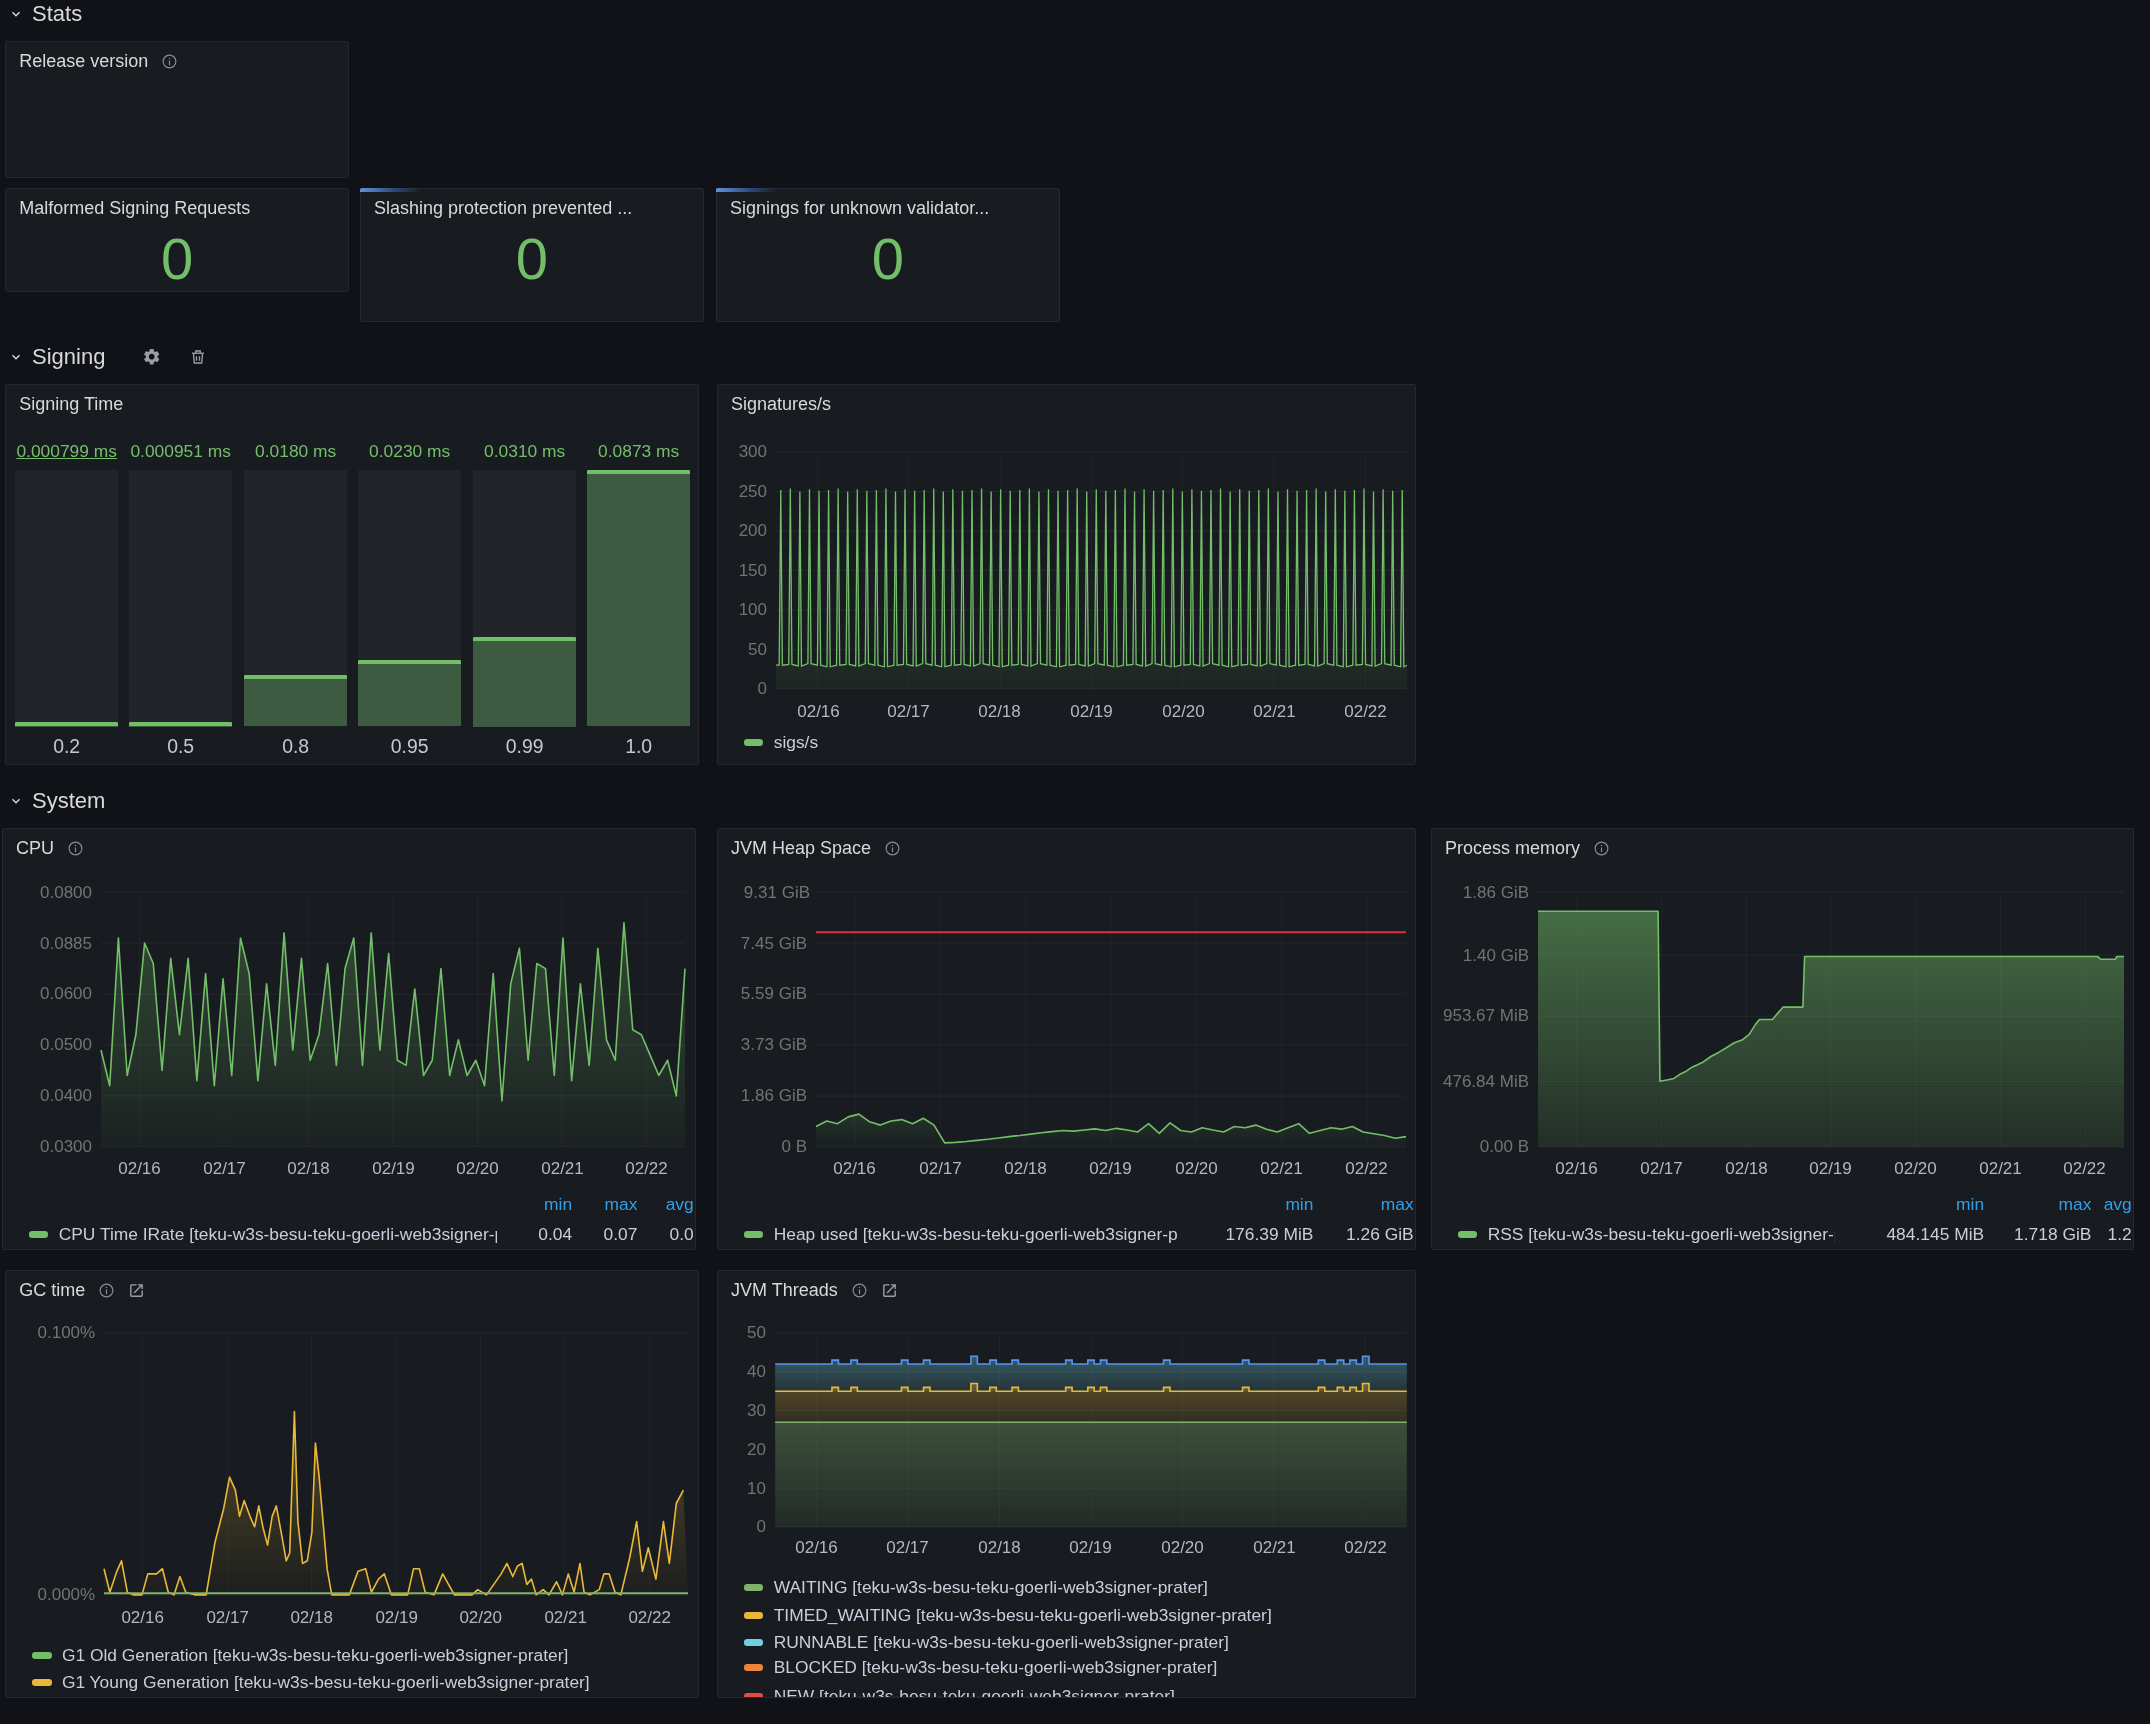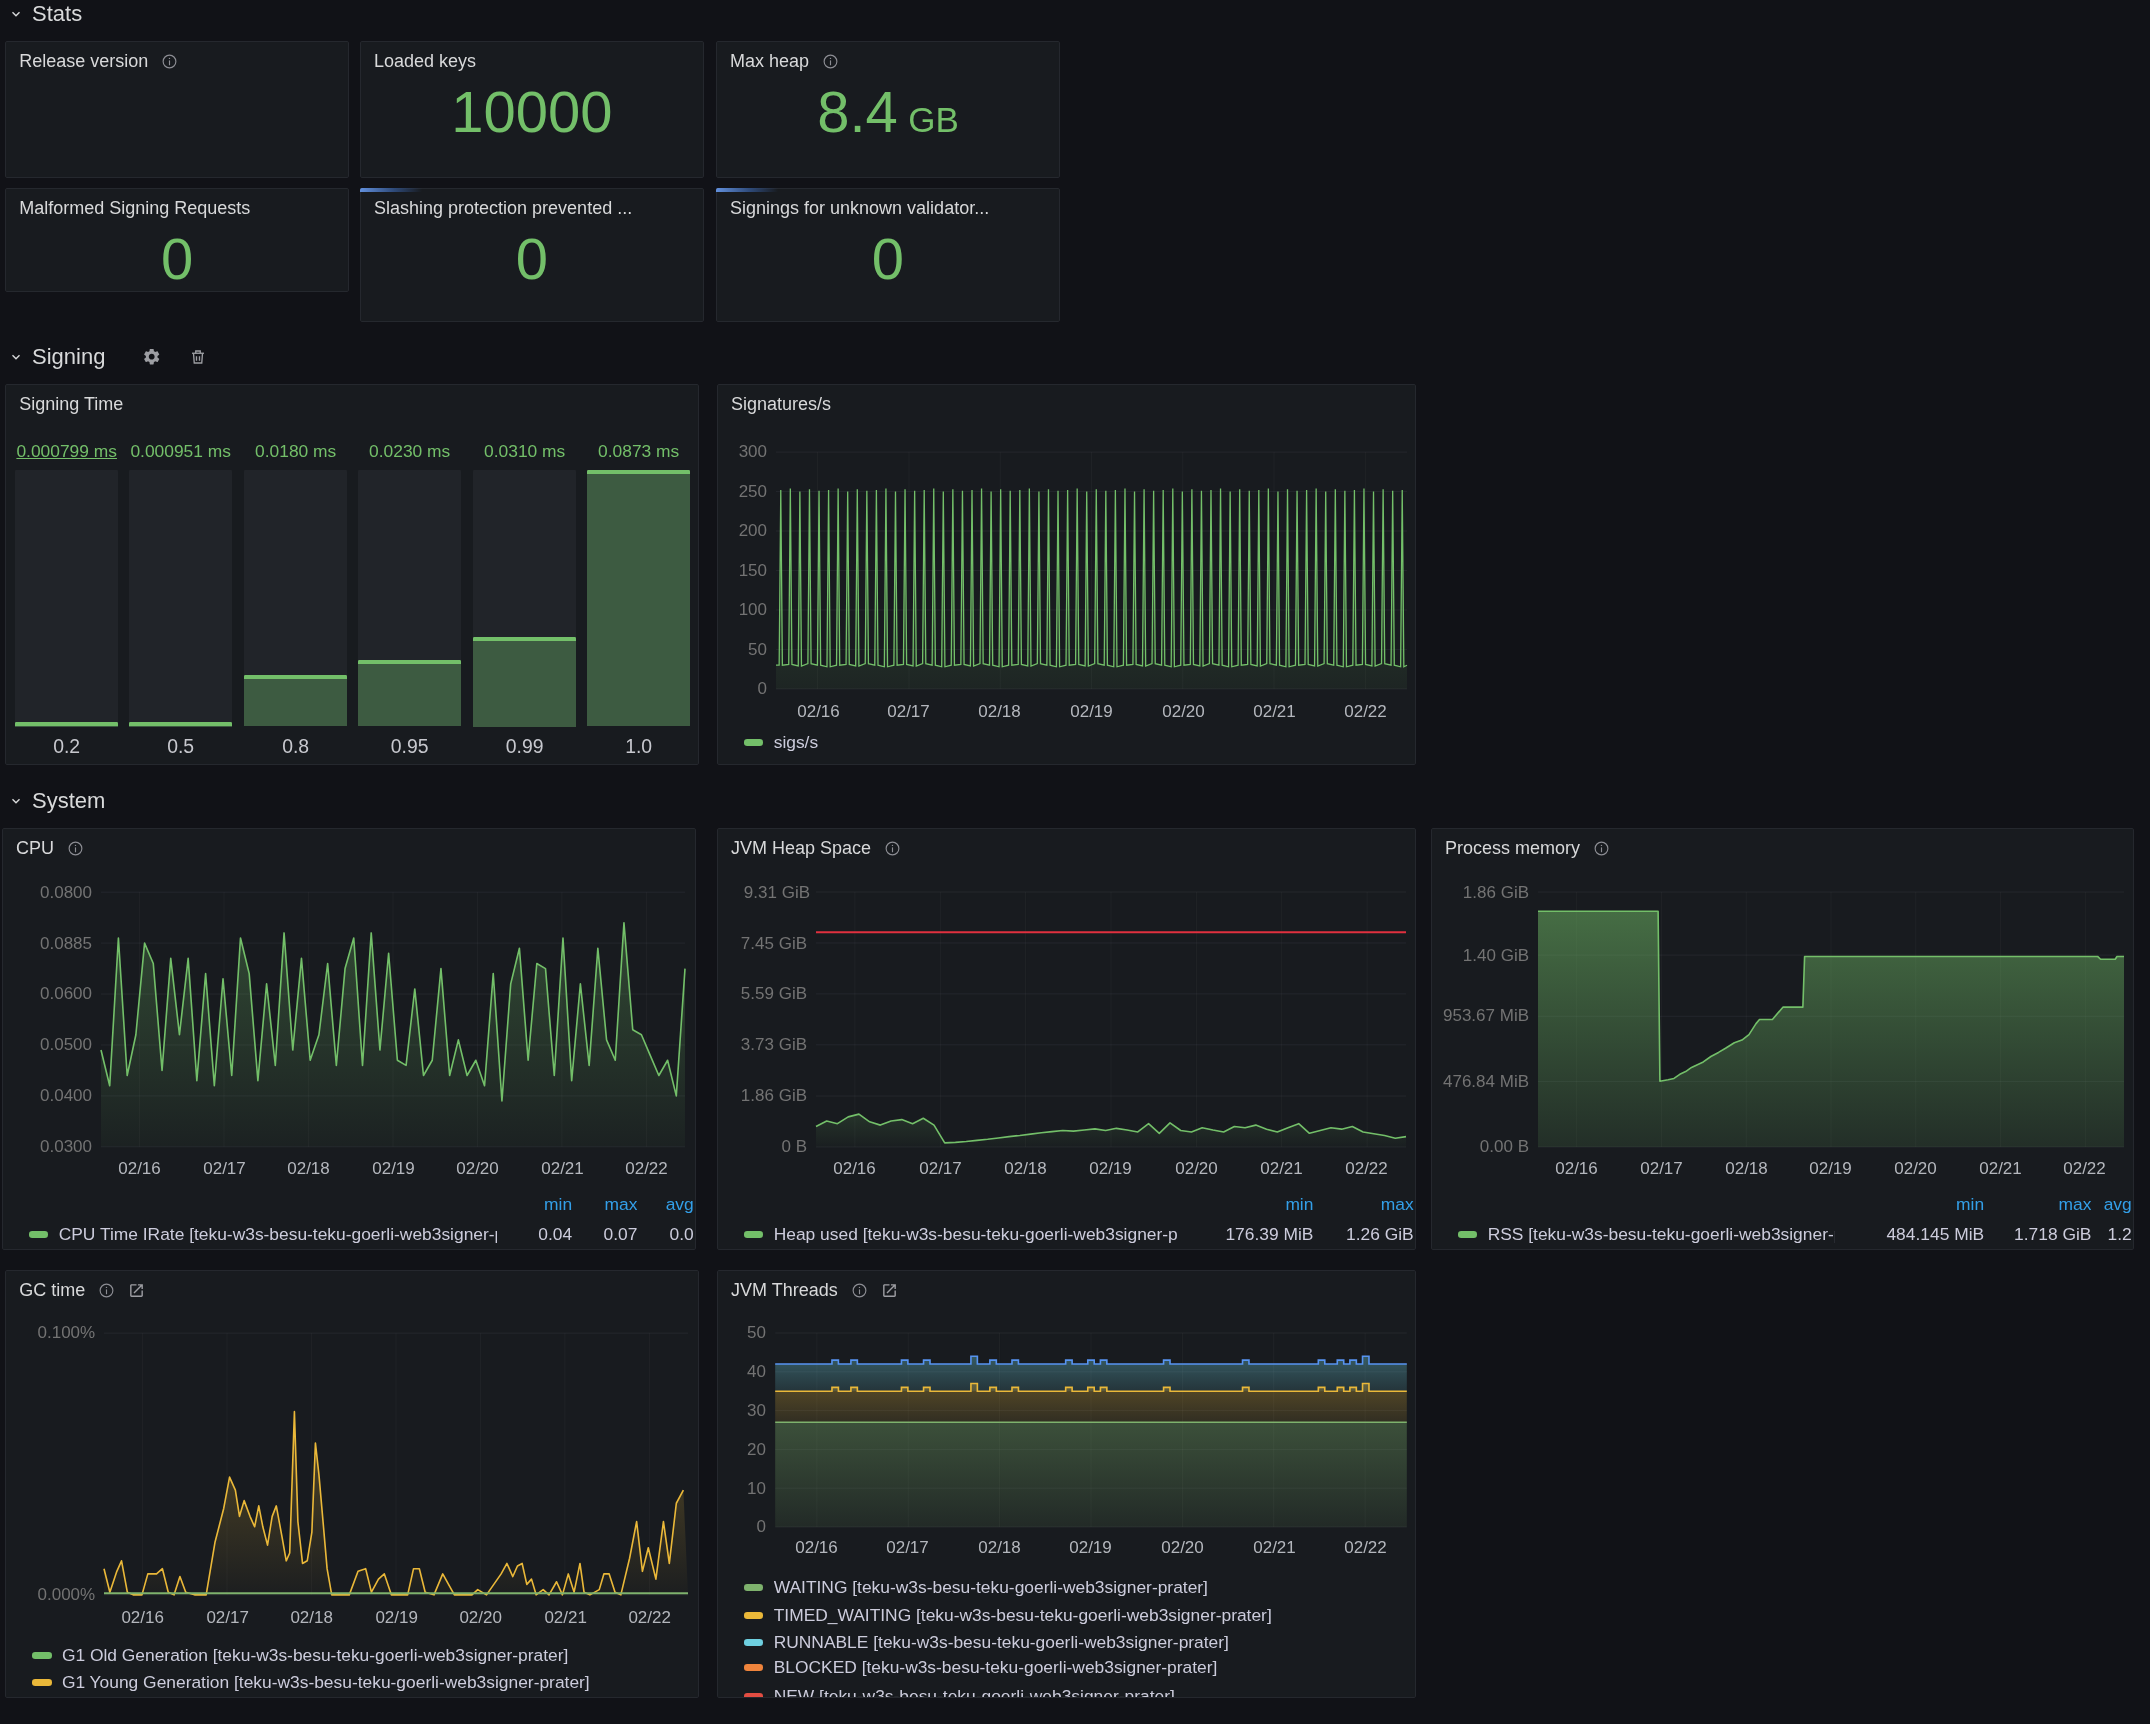--- a/index.html
+++ b/index.html
@@ -48,45 +48,21 @@
       <span class="icon">
           <svg width="17" height="17" viewBox="0 0 24 24" fill="none" stroke="#8d8e94" stroke-width="1.6">
             <circle cx="12" cy="12" r="9"></circle>
             <line x1="12" y1="11" x2="12" y2="16.5" stroke-linecap="round"></line>
             <circle cx="12" cy="7.6" r="1" fill="#8d8e94" stroke="none"></circle>
           </svg>
         </span>
     </div>
   </div>
 
-  <div class="panel" style="left:360px;top:41px;width:344px;height:137px;">
-    <div class="ptitle">
-        <span>Loaded keys</span>
-      </div>
-    <div class="stat-value">
-        <span class="num" style="font-size:58px;">10000</span>
-      </div>
-  </div>
-
-  <div class="panel" style="left:716px;top:41px;width:344px;height:137px;">
-    <div class="ptitle">
-      <span>Max heap</span>
-      <span class="icon">
-          <svg width="17" height="17" viewBox="0 0 24 24" fill="none" stroke="#8d8e94" stroke-width="1.6">
-            <circle cx="12" cy="12" r="9"></circle>
-            <line x1="12" y1="11" x2="12" y2="16.5" stroke-linecap="round"></line>
-            <circle cx="12" cy="7.6" r="1" fill="#8d8e94" stroke="none"></circle>
-          </svg>
-        </span>
-    </div>
-    <div class="stat-value">
-        <span class="num" style="font-size:58px;">8.4</span>
-        <span class="unit">GB</span>
-      </div>
-  </div>
+
 
   <div class="panel" style="left:5.2px;top:188px;width:344px;height:104px;">
     <div class="ptitle">
         <span>Malformed Signing Requests</span>
       </div>
     <div class="stat-value">
         <span class="num" style="font-size:58px;">0</span>
       </div>
   </div>
 

